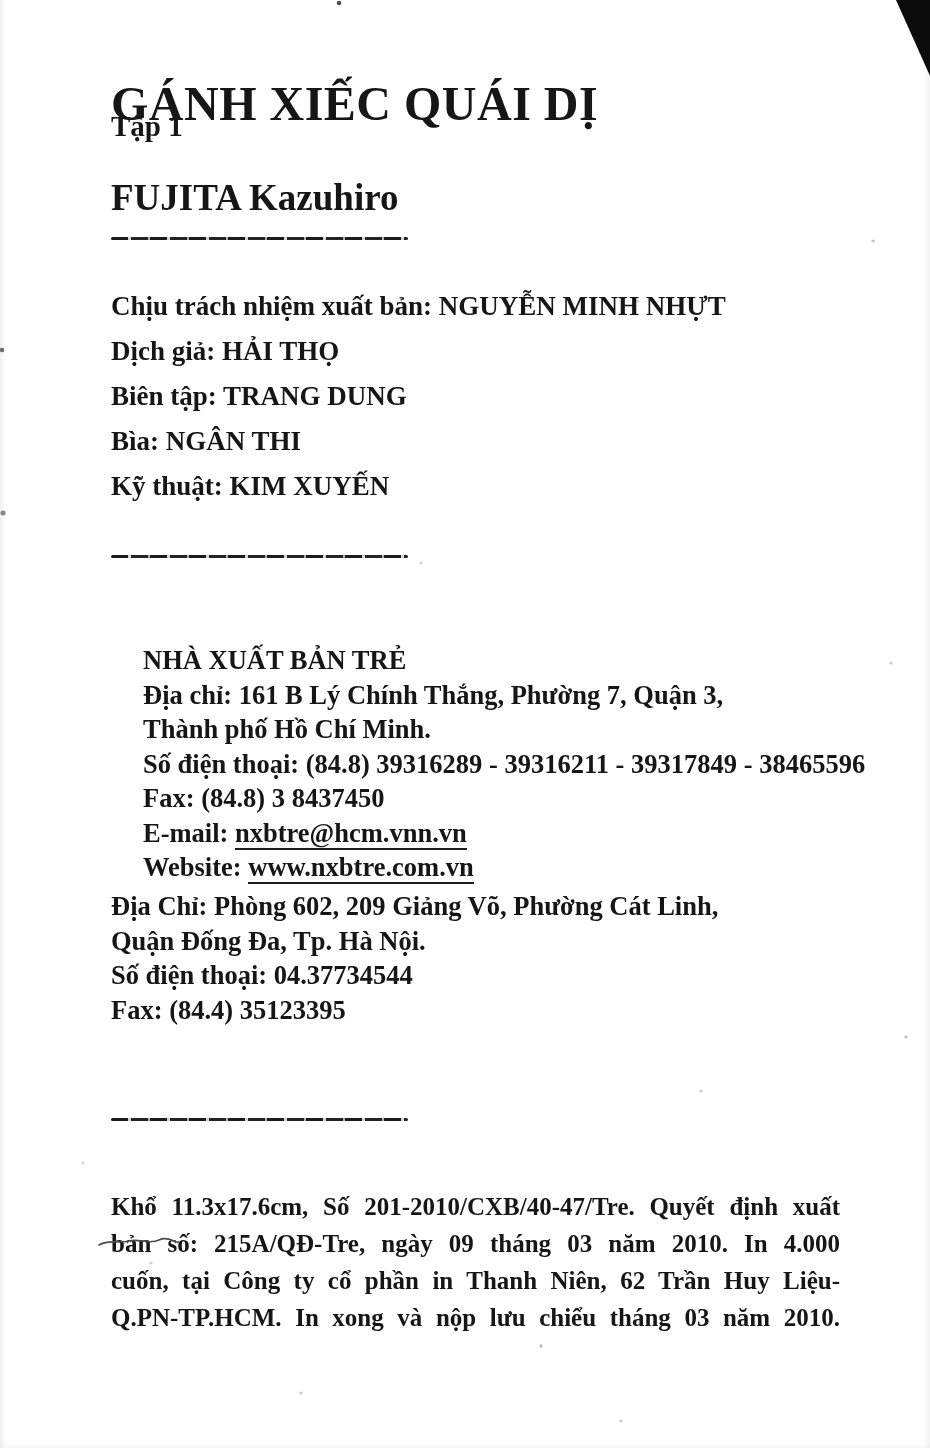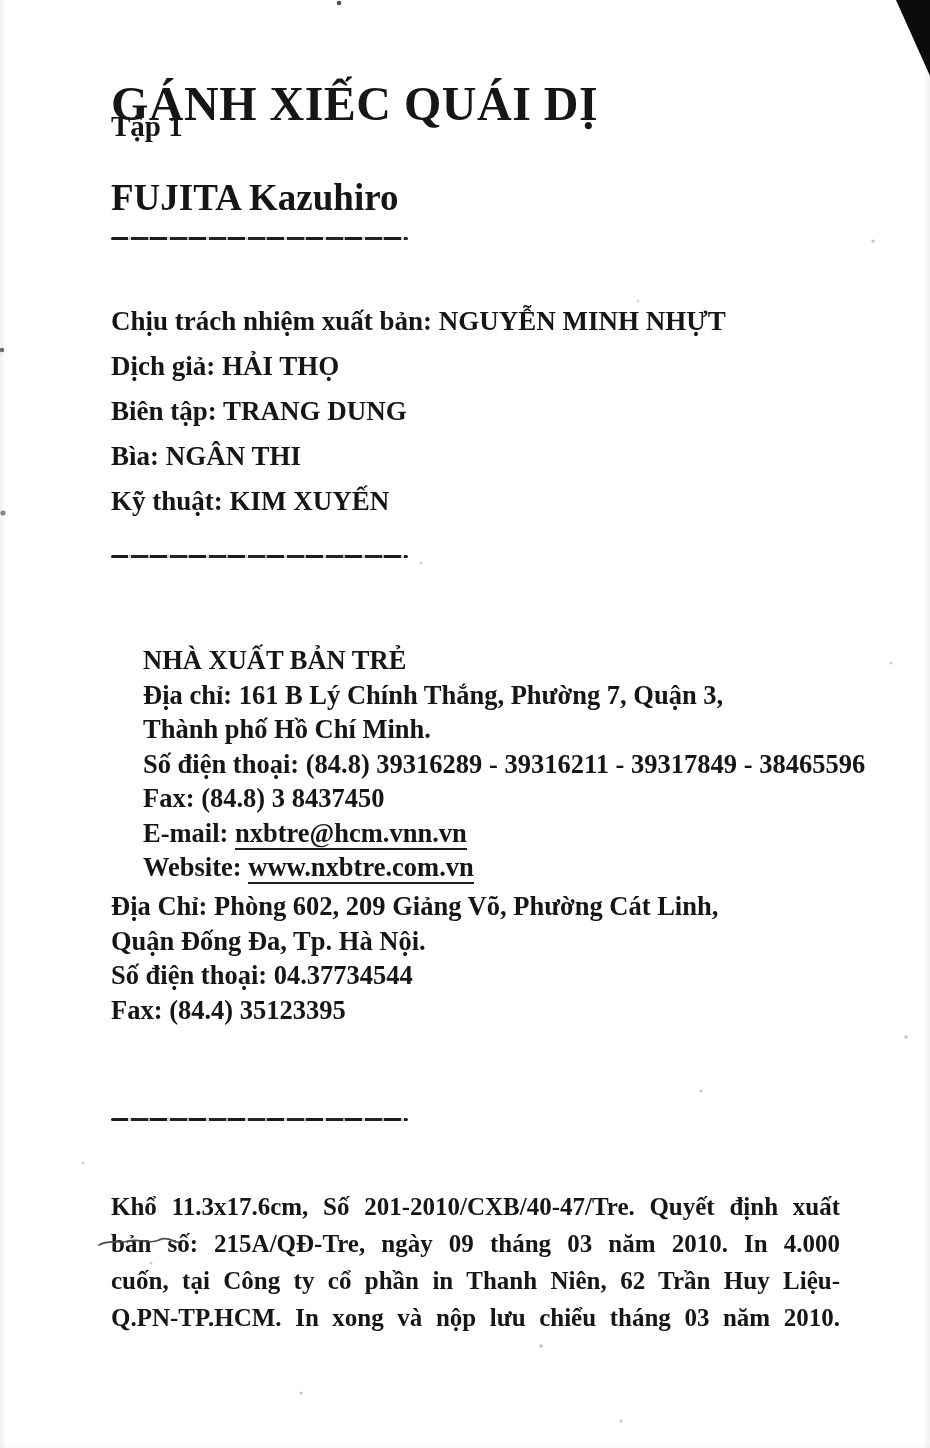--- a/index.html
+++ b/index.html
@@ -34,21 +34,21 @@
     position:absolute; left:111px; width:297px; height:3px;
     background:repeating-linear-gradient(90deg,
       #1c1c1c 0 17px, rgba(28,28,28,0.18) 17px 20px,
       #242424 20px 37px, rgba(28,28,28,0.35) 37px 39px);
     border-radius:2px;
   }
   .rule-1 { top:237px; }
   .rule-2 { top:555px; }
   .rule-3 { top:1118px; }
 
-  .credits { top:299px; font-size:27px;font-family:Liberation Serif, serif; }
+  .credits { top:284px; font-size:27px;font-family:Liberation Serif, serif; }
   .credits .line { line-height:45px; white-space:nowrap; }
 
   .block { font-size:26.5px; }
   .block .line { line-height:34.5px; white-space:nowrap; }
   .publisher { top:643px;margin-left:32px; }
   .branch    { top:889px; }
 
   .u {
     border-bottom:2.5px solid #1d1d1d;
     padding-bottom:0px;

